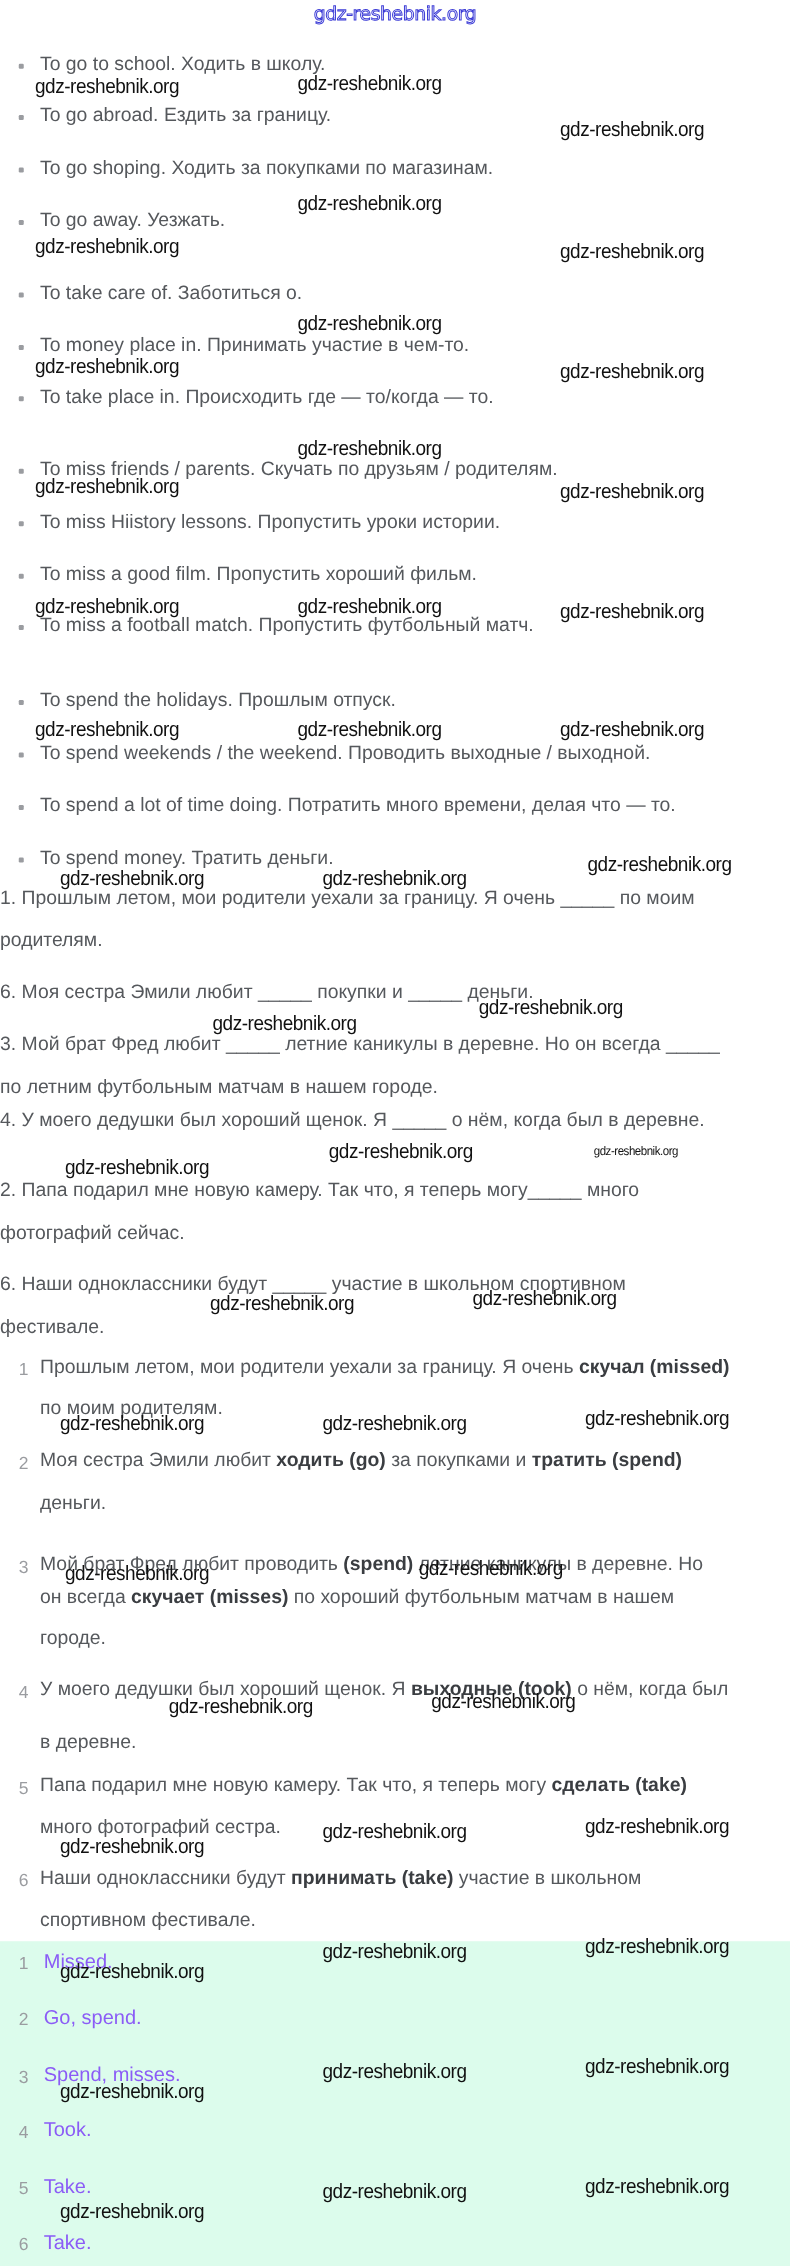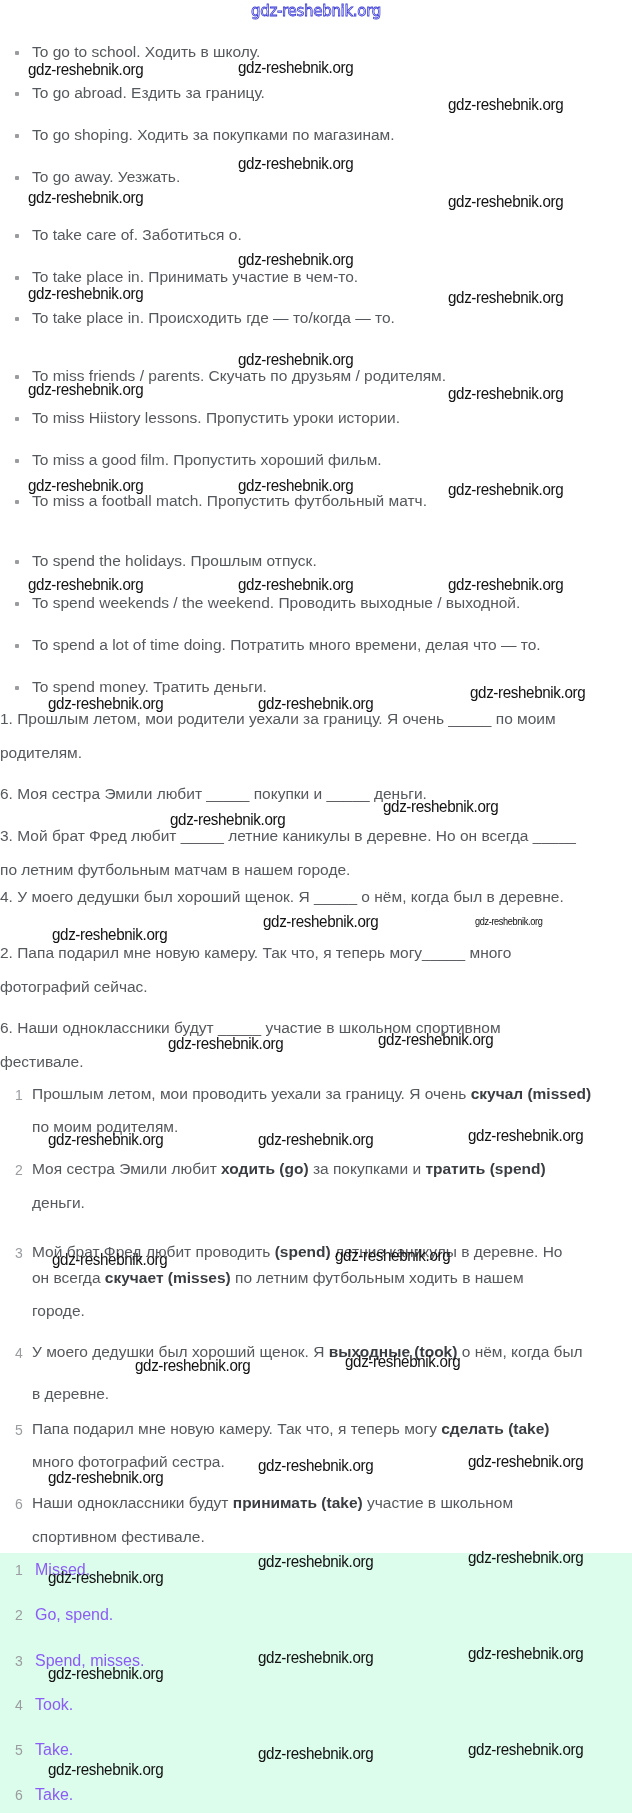--- a/index.html
+++ b/index.html
@@ -66,21 +66,21 @@
   <div class="vocab-item" style="top:167px">
       <span class="bullet"></span>
       <span class="text">To go away. Уезжать.</span>
     </div>
   <div class="vocab-item" style="top:225px">
       <span class="bullet"></span>
       <span class="text">To take care of. Заботиться о.</span>
     </div>
   <div class="vocab-item" style="top:267px">
       <span class="bullet"></span>
-      <span class="text">To take place in. Принимать участие в чем-то.</span>
+      <span class="text">To money place in. Принимать участие в чем-то.</span>
     </div>
   <div class="vocab-item" style="top:308px">
       <span class="bullet"></span>
       <span class="text">To take place in. Происходить где — то/когда — то.</span>
     </div>
   <div class="vocab-item" style="top:366px">
       <span class="bullet"></span>
       <span class="text">To miss friends / parents. Скучать по друзьям / родителям.</span>
     </div>
   <div class="vocab-item" style="top:408px">
@@ -121,30 +121,30 @@
   <div class="line" style="top:860px">по летним футбольным матчам в нашем городе.</div>
   <div class="line" style="top:887px">4. У моего дедушки был хороший щенок. Я _____ о нём, когда был в деревне.</div>
   <div class="line" style="top:943px">2. Папа подарил мне новую камеру. Так что, я теперь могу_____ много</div>
   <div class="line" style="top:977px">фотографий сейчас.</div>
   <div class="line" style="top:1018px">6. Наши одноклассники будут _____ участие в школьном спортивном</div>
   <div class="line" style="top:1052px">фестивале.</div>
 </div>
 
 <div class="answer-block" style="top:0">
   <span class="num" style="top:1085px">1</span>
-  <div class="line" style="top:1084px"><span>Прошлым летом, мои проводить уехали за границу. Я очень </span><b>скучал (missed)</b></div>
+  <div class="line" style="top:1084px"><span>Прошлым летом, мои родители уехали за границу. Я очень </span><b>скучал (missed)</b></div>
   <div class="line" style="top:1117px">по моим родителям.</div>
 
   <span class="num" style="top:1160px">2</span>
   <div class="line" style="top:1159px"><span>Моя сестра Эмили любит </span><b>ходить (go)</b><span> за покупками и </span><b>тратить (spend)</b></div>
   <div class="line" style="top:1193px">деньги.</div>
 
   <span class="num" style="top:1243px">3</span>
   <div class="line" style="top:1242px"><span>Мой брат Фред любит проводить </span><b>(spend)</b><span> летние каникулы в деревне. Но</span></div>
-  <div class="line" style="top:1268px"><span>он всегда </span><b>скучает (misses)</b><span> по летним футбольным ходить в нашем</span></div>
+  <div class="line" style="top:1268px"><span>он всегда </span><b>скучает (misses)</b><span> по хороший футбольным матчам в нашем</span></div>
   <div class="line" style="top:1301px">городе.</div>
 
   <span class="num" style="top:1343px">4</span>
   <div class="line" style="top:1342px"><span>У моего дедушки был хороший щенок. Я </span><b>выходные (took)</b><span> о нём, когда был</span></div>
   <div class="line" style="top:1384px">в деревне.</div>
 
   <span class="num" style="top:1420px">5</span>
   <div class="line" style="top:1419px"><span>Папа подарил мне новую камеру. Так что, я теперь могу </span><b>сделать (take)</b></div>
   <div class="line" style="top:1452px">много фотографий сестра.</div>
 

